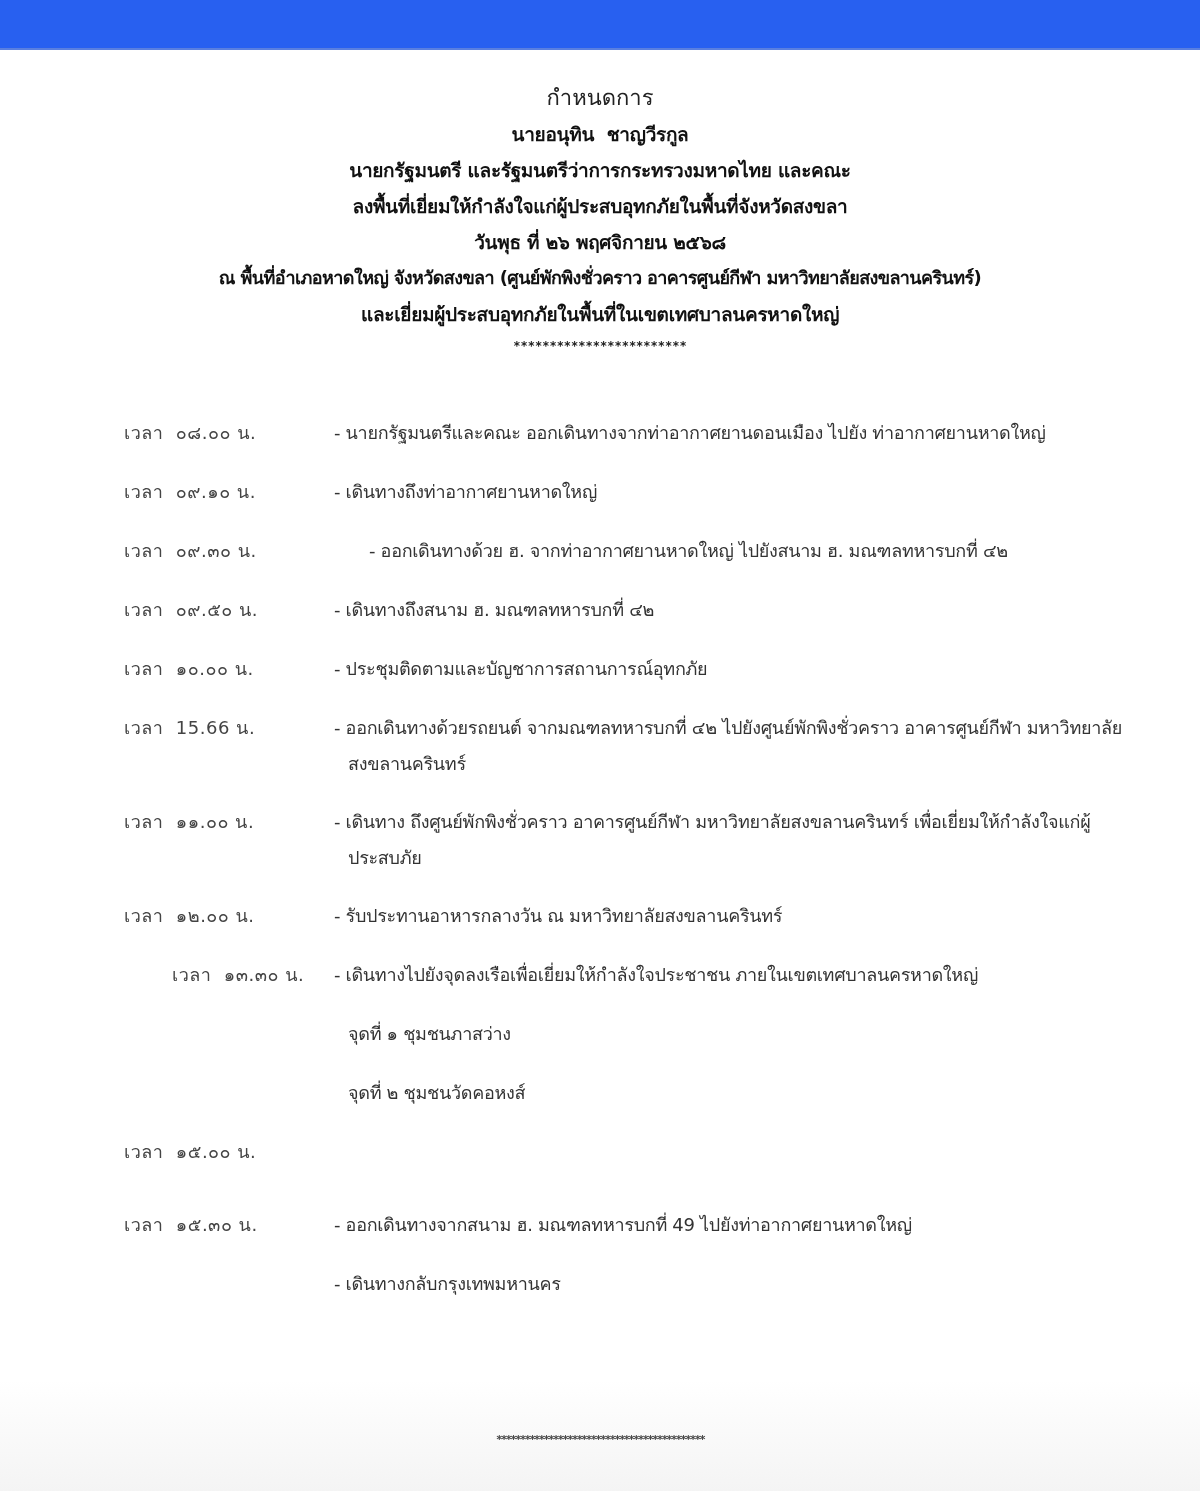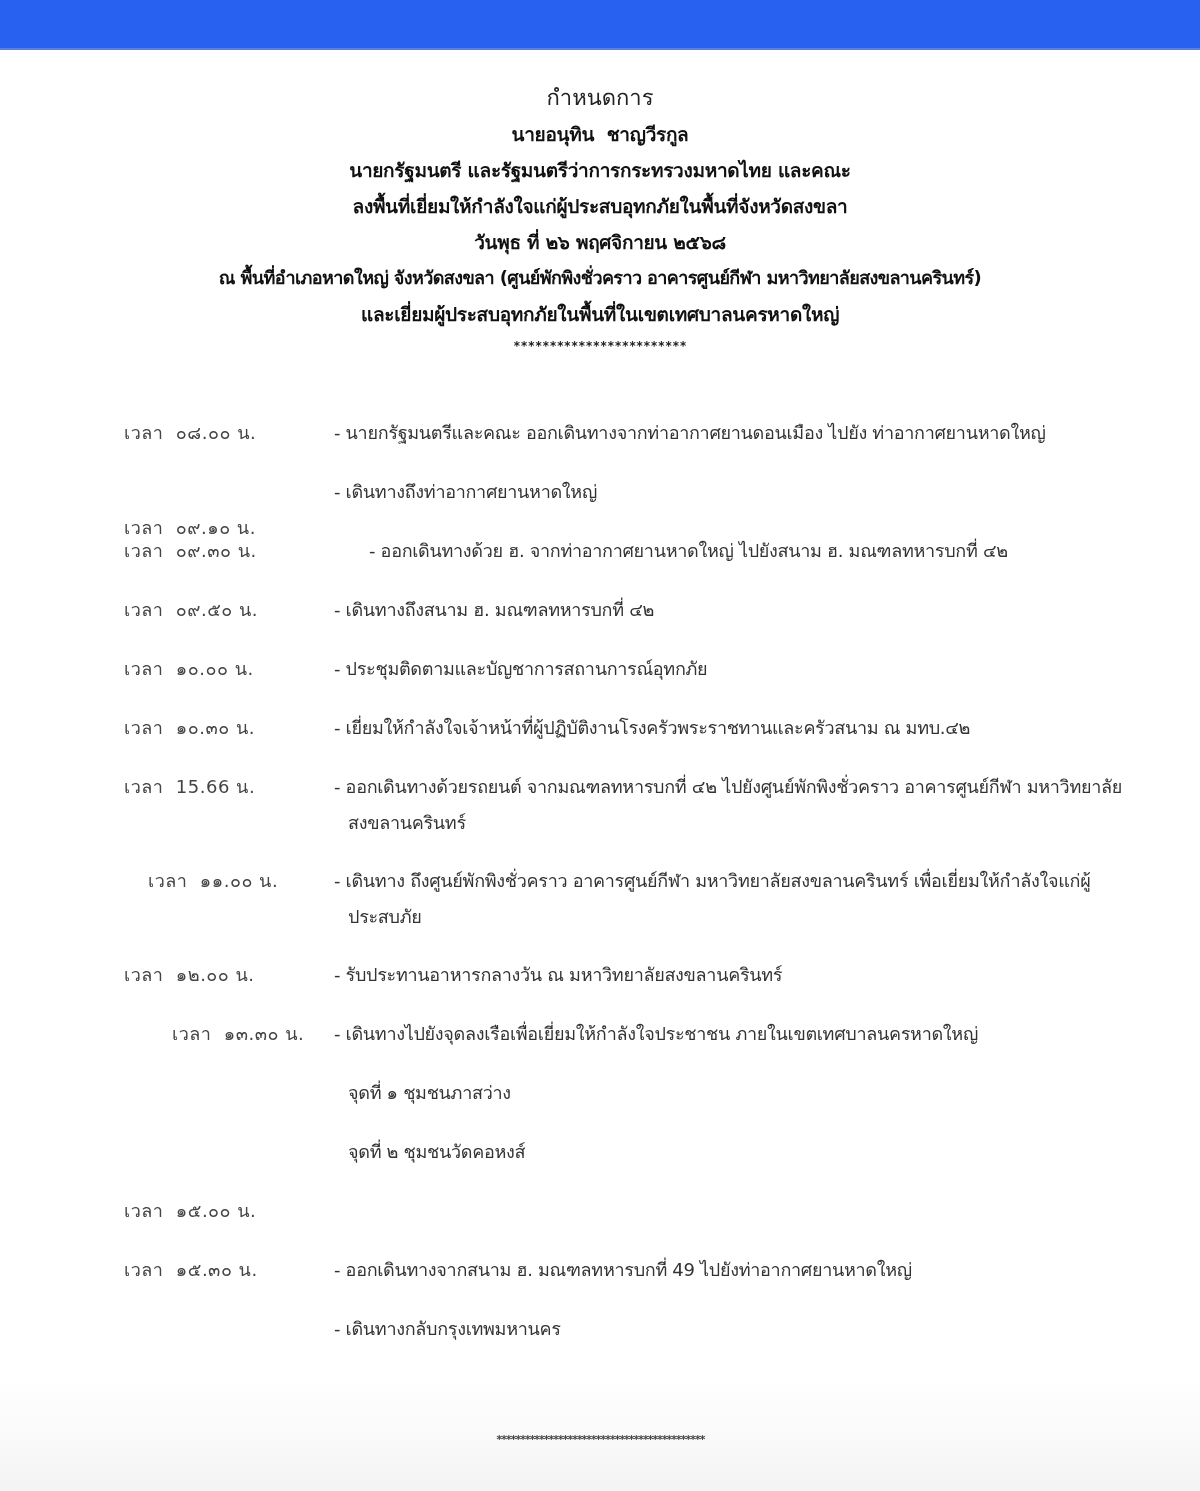--- a/index.html
+++ b/index.html
@@ -127,45 +127,41 @@
     <div class="header-line bold">และเยี่ยมผู้ประสบอุทกภัยในพื้นที่ในเขตเทศบาลนครหาดใหญ่</div>
     <div class="stars">************************</div>
   </div>
 
   <div class="schedule">
     <div class="row" style="height:59px;">
       <span class="time" style="white-space:pre;">เวลา  ๐๘.๐๐ น.</span>
       <div class="desc" style="white-space:nowrap;">- นายกรัฐมนตรีและคณะ ออกเดินทางจากท่าอากาศยานดอนเมือง ไปยัง ท่าอากาศยานหาดใหญ่</div>
     </div>
     <div class="row" style="height:59px;">
-      <span class="time" style="white-space:pre;margin-top:36px;">เวลา  ๐๙.๑๐ น.</span>
+      <span class="time" style="white-space:pre;">เวลา  ๐๙.๑๐ น.</span>
       <div class="desc">- เดินทางถึงท่าอากาศยานหาดใหญ่</div>
     </div>
     <div class="row" style="height:59px;padding-left:35px;">
       <span class="time" style="white-space:pre;">เวลา  ๐๙.๓๐ น.</span>
       <div class="desc">- ออกเดินทางด้วย ฮ. จากท่าอากาศยานหาดใหญ่ ไปยังสนาม ฮ. มณฑลทหารบกที่ ๔๒</div>
     </div>
     <div class="row" style="height:59px;">
       <span class="time" style="white-space:pre;">เวลา  ๐๙.๕๐ น.</span>
       <div class="desc">- เดินทางถึงสนาม ฮ. มณฑลทหารบกที่ ๔๒</div>
     </div>
     <div class="row" style="height:59px;">
       <span class="time" style="white-space:pre;">เวลา  ๑๐.๐๐ น.</span>
       <div class="desc">- ประชุมติดตามและบัญชาการสถานการณ์อุทกภัย</div>
     </div>
-    <div class="row" style="height:59px;">
-      <span class="time" style="white-space:pre;">เวลา  ๑๐.๓๐ น.</span>
-      <div class="desc">- เยี่ยมให้กำลังใจเจ้าหน้าที่ผู้ปฏิบัติงานโรงครัวพระราชทานและครัวสนาม ณ มทบ.๔๒</div>
-    </div>
     <div class="row" style="height:94px;">
       <span class="time" style="white-space:pre;">เวลา  15.66 น.</span>
       <div class="desc">- ออกเดินทางด้วยรถยนต์ จากมณฑลทหารบกที่ ๔๒ ไปยังศูนย์พักพิงชั่วคราว อาคารศูนย์กีฬา มหาวิทยาลัยสงขลานครินทร์</div>
     </div>
     <div class="row" style="height:94px;">
-      <span class="time" style="white-space:pre;margin-left:24px;">เวลา  ๑๑.๐๐ น.</span>
+      <span class="time" style="white-space:pre;">เวลา  ๑๑.๐๐ น.</span>
       <div class="desc">- เดินทาง ถึงศูนย์พักพิงชั่วคราว อาคารศูนย์กีฬา มหาวิทยาลัยสงขลานครินทร์ เพื่อเยี่ยมให้กำลังใจแก่ผู้ประสบภัย</div>
     </div>
     <div class="row" style="height:59px;">
       <span class="time" style="white-space:pre;">เวลา  ๑๒.๐๐ น.</span>
       <div class="desc">- รับประทานอาหารกลางวัน ณ มหาวิทยาลัยสงขลานครินทร์</div>
     </div>
     <div class="row" style="height:59px;">
       <span class="time" style="white-space:pre;margin-left:48px;">เวลา  ๑๓.๓๐ น.</span>
       <div class="desc">- เดินทางไปยังจุดลงเรือเพื่อเยี่ยมให้กำลังใจประชาชน ภายในเขตเทศบาลนครหาดใหญ่</div>
     </div>
@@ -173,21 +169,21 @@
       <span class="time"></span>
       <div class="desc sub">จุดที่ ๑ ชุมชนภาสว่าง</div>
     </div>
     <div class="row" style="height:59px;">
       <span class="time"></span>
       <div class="desc sub">จุดที่ ๒ ชุมชนวัดคอหงส์</div>
     </div>
     <div class="row" style="height:59px;">
       <span class="time" style="white-space:pre;">เวลา  ๑๕.๐๐ น.</span>
     </div>
-    <div class="row" style="height:59px;">
+    <div class="row" style="height:59px;margin-top:14px;">
       <span class="time" style="white-space:pre;">เวลา  ๑๕.๓๐ น.</span>
       <div class="desc">- ออกเดินทางจากสนาม ฮ. มณฑลทหารบกที่ 49 ไปยังท่าอากาศยานหาดใหญ่</div>
     </div>
     <div class="row" style="height:59px;">
       <span class="time"></span>
       <div class="desc">- เดินทางกลับกรุงเทพมหานคร</div>
     </div>
   </div>
 
   <div class="footer-stars">********************************************</div>

